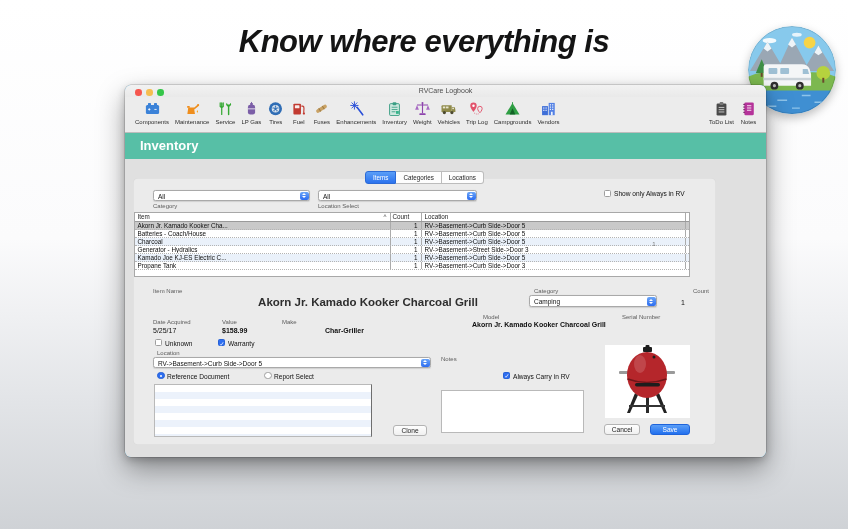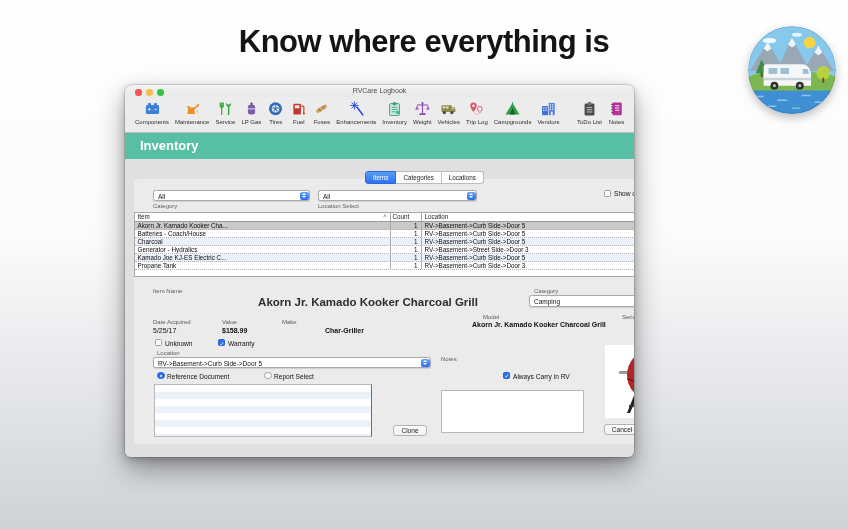--- a/index.html
+++ b/index.html
@@ -1,27 +1,27 @@
 <!DOCTYPE html>
 <html><head>
 <meta charset="utf-8">
 <style>
   * { margin:0; padding:0; box-sizing:border-box; }
   html,body { width:848px; height:529px; overflow:hidden; }
   body { font-family:"Liberation Sans", sans-serif;
          background:linear-gradient(180deg,#ffffff 0%,#fbfbfc 45%,#e3e5e8 75%,#cfd2d6 100%); position:relative; }
 
   .headline { position:absolute; top:24px; left:0; width:848px; text-align:center;
-              font-size:31px; font-weight:bold; color:#141414; letter-spacing:-0.5px; }
+              font-size:31px; font-weight:bold; color:#141414; letter-spacing:-0.5px;font-style:italic; }
 
   .app-icon { position:absolute; left:748px; top:26px; width:88px; height:88px; border-radius:50%;
               overflow:hidden; box-shadow:0 4px 10px rgba(0,0,0,0.25); }
 
   
-  .window { position:absolute; left:125px; top:85px; width:509px; height:372px; border-radius:6px;
+  .window { position:absolute; left:125px; top:85px; width:641px; height:372px; border-radius:6px;
             background:#7dd3fc; overflow:hidden;
             box-shadow:0 0 0 0.5px rgba(0,0,0,0.25), 0 12px 28px rgba(0,0,0,0.38), 0 3px 8px rgba(0,0,0,0.22); }
   .titlebar { position:absolute; left:0; top:0; width:100%; height:12px;
               background:linear-gradient(#f2f2f2,#e9e9e9); }
   .wtitle { position:absolute; left:0; top:2px; width:100%; text-align:center; font-size:7px; color:#4c4c4c; }
   .tl { position:absolute; top:4px; width:6.5px; height:6.5px; border-radius:50%; }
   .tl.r { left:10px; background:#f5564e; } .tl.y { left:21px; background:#f5bd4f; } .tl.g { left:32px; background:#35c649; }
 
   .toolbar { position:absolute; left:0; top:12px; width:100%; height:36px; background:#ececec;
              border-bottom:1px solid #bdbdbd; display:flex; justify-content:space-between; padding:3px 6px 0 7px; }

